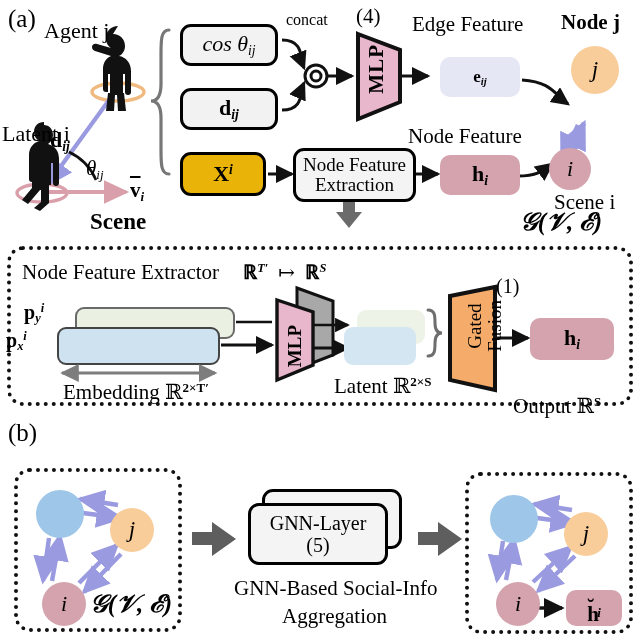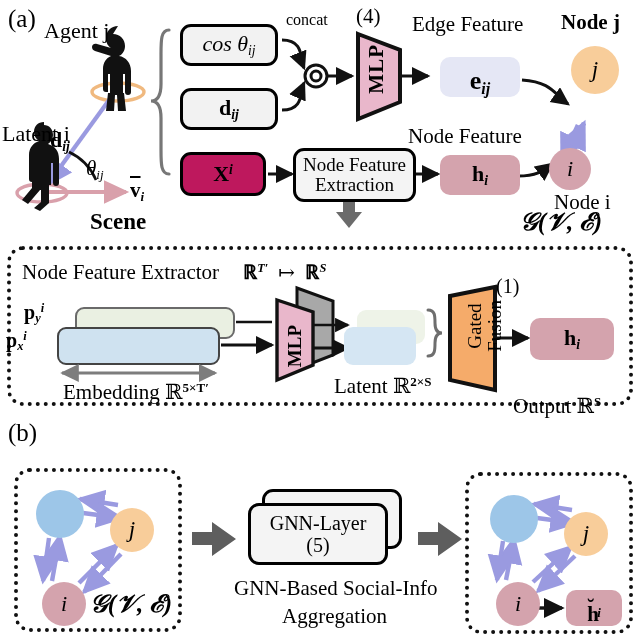--- a/index.html
+++ b/index.html
@@ -98,21 +98,21 @@
   </svg>
 
   <div class="rbox hard" style="left:180px;top:24px;width:98px;height:42px;background:#f2f2f2;font-size:22px;">
     <span class="serif it"><span>cos θ</span><span class="sub">ij</span></span>
   </div>
 
   <div class="rbox hard" style="left:180px;top:88px;width:98px;height:42px;background:#f2f2f2;font-size:22px;">
     <span class="serif bold"><span>d</span><span class="sub">ij</span></span>
   </div>
 
-  <div class="rbox hard" style="left:180px;top:152px;width:86px;height:44px;background:#be185d;font-size:22px;">
+  <div class="rbox hard" style="left:180px;top:152px;width:86px;height:44px;background:#eab308;font-size:22px;">
     <span class="serif bold"><span>X</span><span class="sup">i</span></span>
   </div>
 
   <div class="txt serif" style="left:286px;top:12px;font-size:16px;">concat</div>
 
   <svg class="nolayout" width="640" height="638">
     <path d="M282,40 C304,40 300,58 304,68" fill="none" stroke="#111" stroke-width="3" marker-end="url(#arrBlack)"></path>
     <path d="M282,110 C304,110 300,92 304,83" fill="none" stroke="#111" stroke-width="3" marker-end="url(#arrBlack)"></path>
     <circle cx="316" cy="76" r="11" fill="#fff" stroke="#111" stroke-width="3"></circle>
     <circle cx="316" cy="76" r="5" fill="#fff" stroke="#111" stroke-width="3"></circle>
@@ -135,21 +135,21 @@
     <line x1="578" y1="125" x2="562" y2="160" stroke="#9a9ae0" stroke-width="4.6" marker-end="url(#arrPurple)"></line>
     <line x1="568" y1="158" x2="584" y2="123" stroke="#9a9ae0" stroke-width="4.6" marker-end="url(#arrPurple)"></line>
   </svg>
 
   <div class="txt serif bold" style="left:366px;top:44px;font-size:21px;
        writing-mode:vertical-rl;transform:rotate(180deg);letter-spacing:1px;">MLP</div>
 
   <div class="txt serif" style="left:356px;top:6px;font-size:21px;">(4)</div>
 
   <div class="txt serif" style="left:412px;top:14px;font-size:21px;">Edge Feature</div>
-  <div class="rbox soft" style="left:440px;top:57px;width:80px;height:40px;background:#e5e7f5;font-size:26px;align-items:flex-end;">
+  <div class="rbox soft" style="left:440px;top:57px;width:80px;height:40px;background:#e5e7f5;font-size:17px;">
     <span class="serif bold"><span>e</span><span class="sub">ij</span></span>
   </div>
 
   <div class="rbox hard" style="left:293px;top:148px;width:123px;height:54px;background:#f4f4f4;
        font-size:19px;line-height:1.05;flex-direction:column;">
     <span class="serif">Node Feature</span>
     <span class="serif">Extraction</span>
   </div>
 
   <div class="txt serif" style="left:408px;top:126px;font-size:21px;">Node Feature</div>
@@ -158,21 +158,21 @@
   </div>
 
   <div class="txt serif" style="left:561px;top:12px;font-size:21px;font-weight:bold;"><span>Node j</span></div>
   <div class="node" style="left:571px;top:46px;width:48px;height:48px;background:#f8cd9a;font-size:23px;">
     <span class="serif it">j</span>
     </div>
 
   <div class="node" style="left:549px;top:148px;width:42px;height:42px;background:#d4a3ad;font-size:22px;">
     <span class="serif it">i</span>
     </div>
-  <div class="txt serif" style="left:554px;top:192px;font-size:21px;"><span>Node i</span></div>
+  <div class="txt serif" style="left:554px;top:192px;font-size:21px;"><span>Scene i</span></div>
 
   <div class="txt serif bold it" style="left:520px;top:209px;font-size:25px;">𝒢(𝒱, ℰ)</div>
 
   <div class="dotbox" style="left:7px;top:246px;width:626px;height:160px;"></div>
 
   <div class="txt serif" style="left:22px;top:262px;font-size:21px;">Node Feature Extractor</div>
 
   <div class="txt serif" style="left:243px;top:262px;font-size:20px;">
     <span style="font-weight:bold;">ℝ</span><span class="sup bold">T′</span>
     <span style="margin:0 5px;">↦</span>
@@ -204,21 +204,21 @@
     <path d="M428,310 c7,0 7,6 7,13 c0,7 3,10 7,10 c-4,0 -7,3 -7,10 c0,7 0,13 -7,13" fill="none" stroke="#6e6e6e" stroke-width="3" stroke-linecap="round"></path>
 
     <path d="M450,296 L495,287 L495,390 L450,380 Z" fill="#f5ab6a" stroke="#111" stroke-width="4"></path>
 
     <line x1="497" y1="338" x2="528" y2="338" stroke="#111" stroke-width="3" marker-end="url(#arrBlack)"></line>
   </svg>
 
   <div class="txt serif bold" style="left:285px;top:325px;font-size:19px;
        writing-mode:vertical-rl;transform:rotate(180deg);">MLP</div>
 
-  <div class="txt serif" style="left:63px;top:381px;font-size:21px;"><span>Embedding ℝ</span><span class="supn bold">5×T′</span></div>
+  <div class="txt serif" style="left:63px;top:381px;font-size:21px;"><span>Embedding ℝ</span><span class="supn bold">2×T′</span></div>
 
   <div class="rbox" style="left:357px;top:310px;width:68px;height:34px;background:#eef3e8;border-radius:9px;"></div>
   <div class="rbox" style="left:344px;top:327px;width:72px;height:38px;background:#d5e6f3;border-radius:9px;"></div>
 
   <div class="txt serif" style="left:334px;top:375px;font-size:21px;text-align:right;"><span>Latent ℝ</span><span class="supn bold">2×S</span></div>
 
   <div class="txt serif" style="left:465px;top:300px;font-size:19px;line-height:1.05;text-align:center;
        writing-mode:vertical-rl;transform:rotate(180deg);">Gated<br>Fusion</div>
 
   <div class="txt serif" style="left:496px;top:276px;font-size:20px;">(1)</div>

